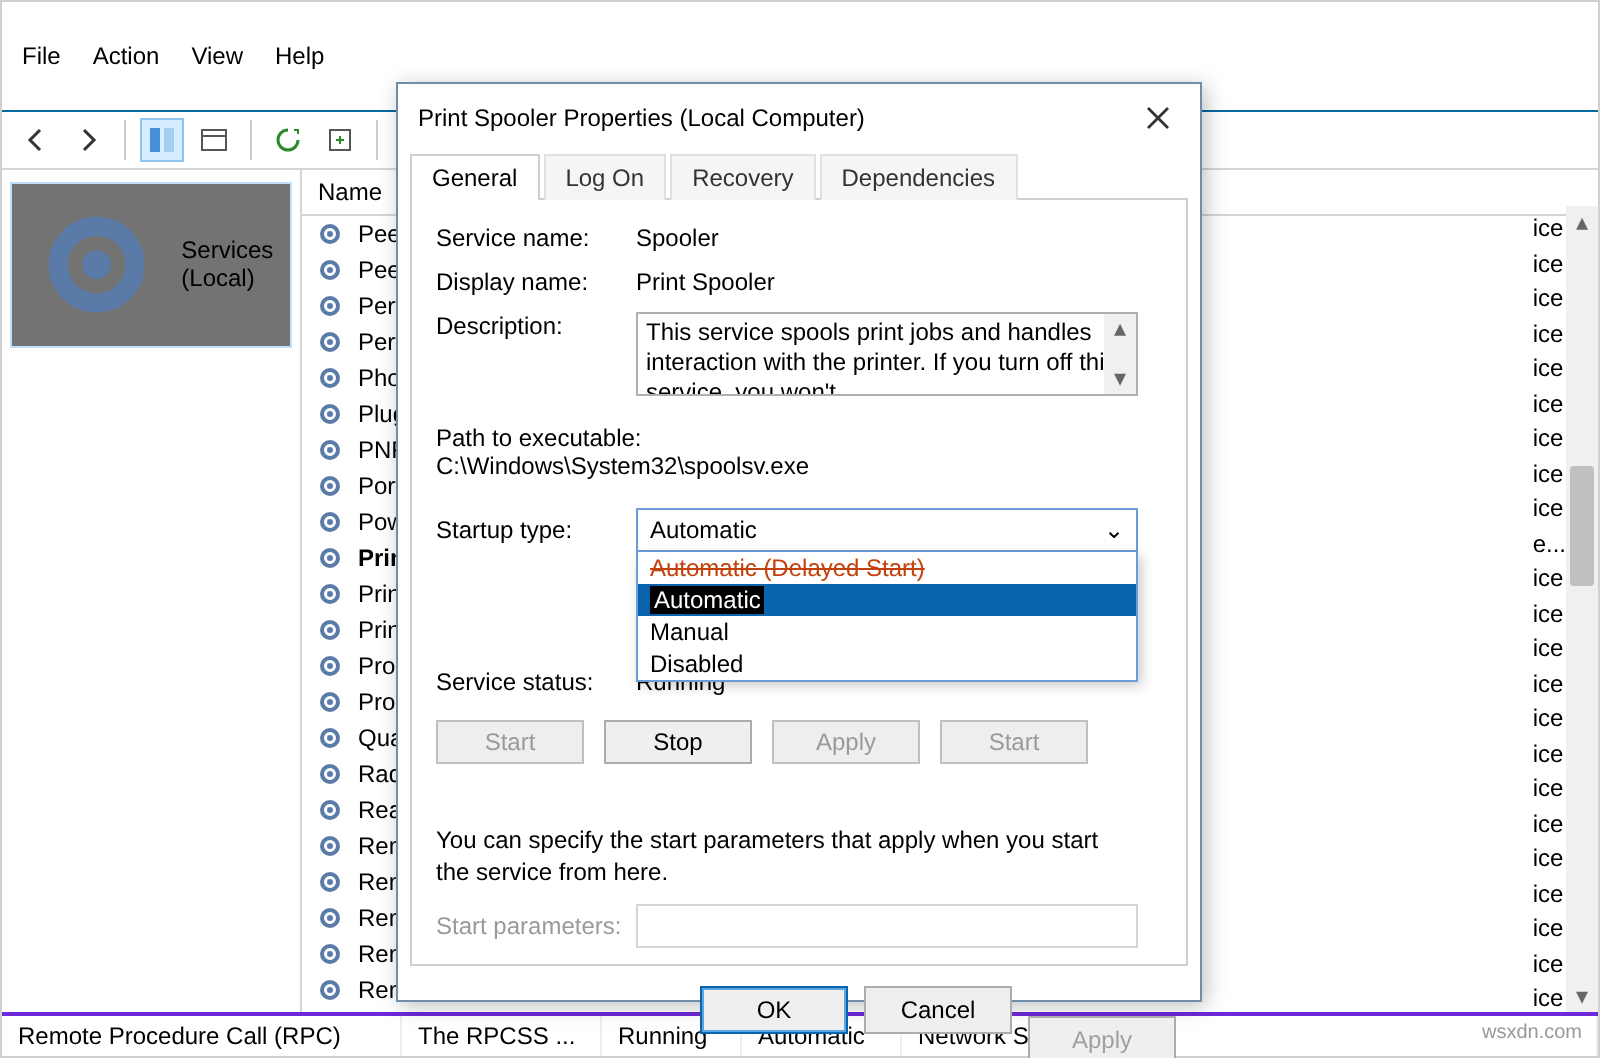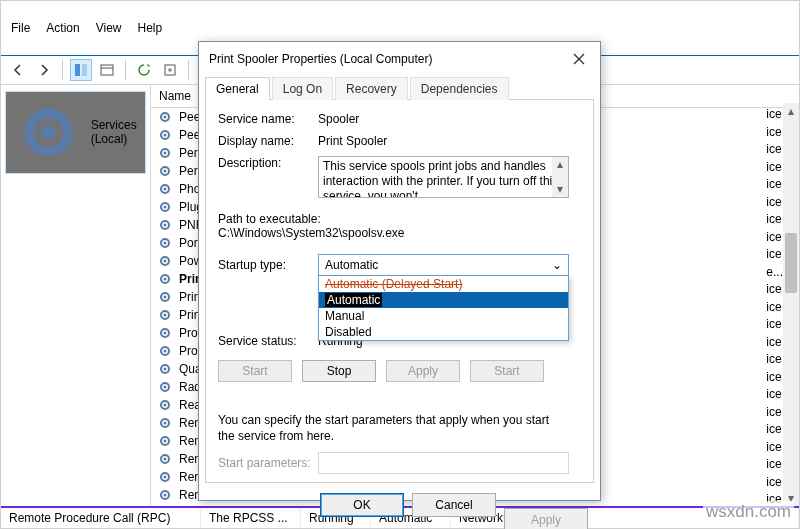--- a/index.html
+++ b/index.html
@@ -44,25 +44,25 @@
   .combo .drop { position: absolute; left: 0; right: 0; top: 22px; border: 1px solid #6b9ed6; border-top: none; background: #fff; z-index: 5; box-shadow: 2px 2px 6px rgba(0,0,0,0.2); }
   .combo .opt { padding: 1px 6px; }
   .combo .opt.struck { text-decoration: line-through; color: #c2410c; }
   .combo .opt.sel { background: #0a64ad; color: #fff; }
   .combo .opt.sel .selhl { background: #000; color: #fff; padding: 0 2px; display: inline-block; }
   .btnrow { display: flex; gap: 10px; margin-top: 4px; }
   .wbtn { width: 74px; height: 22px; border: 1px solid #c0c0c0; background: #eee; display: flex; align-items: center; justify-content: center; color: #9a9a9a; }
   .wbtn.enabled { color: #000; background: #efefef; border-color: #adadad; }
   .paraminput { flex: 1; height: 22px; border: 1px solid #d5d5d5; background: #fff; }
   .dlg-buttons { display: flex; justify-content: flex-end; gap: 8px; padding: 10px 12px; }
-  .dbtn { width: 84px; height: 24px; border: 1px solid #adadad; background: #efefef; display: flex; align-items: center; justify-content: center; }
+  .dbtn { width: 74px; height: 24px; border: 1px solid #adadad; background: #efefef; display: flex; align-items: center; justify-content: center; }
   .dbtn.default { border: 1px solid #0a64ad; box-shadow: 0 0 0 1px #5aa4e0 inset; }
   .dbtn.disabled { color: #a0a0a0; margin-top: 15px; }
   .note { line-height: 1.35; margin-top: 22px; }
-  .watermark { position: absolute; right: 6px; bottom: 6px; font-size: 17px; color: #999; background: rgba(255,255,255,0.7); padding: 1px 3px; }
+  .watermark { position: absolute; right: 6px; bottom: 6px; font-size: 10px; color: #999; background: rgba(255,255,255,0.7); padding: 1px 3px; }
   .trail { position: absolute; right: 16px; top: 22px; display: flex; flex-direction: column; gap: 0; }
   .trail div { height: 17.5px; padding-left: 2px; }
 </style>
 </head>
 <body>
 
 <div class="window">
   <div class="menubar">
     <span>File</span>
     <span>Action</span>

